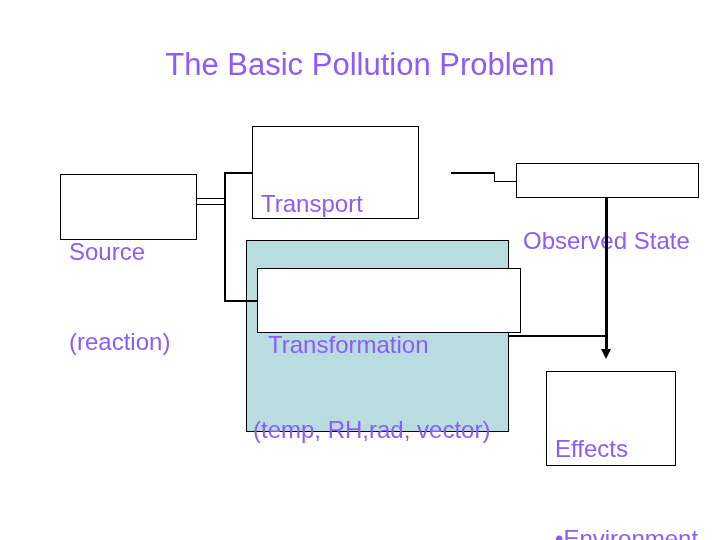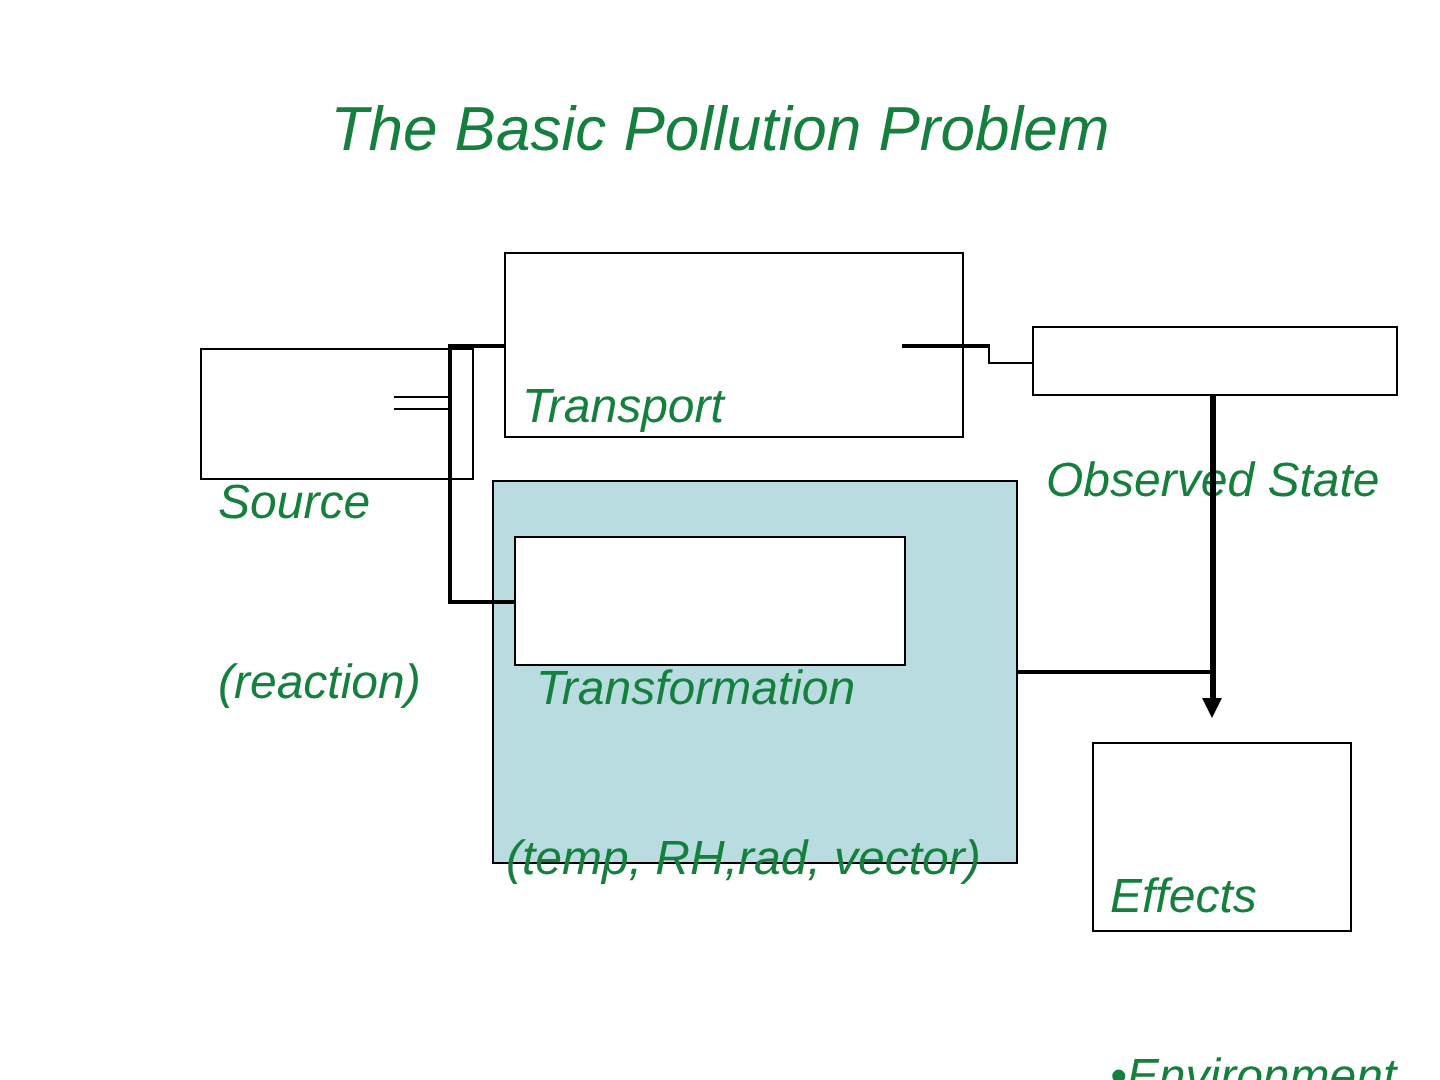--- a/index.html
+++ b/index.html
@@ -2,23 +2,22 @@
 <html><head>
 <meta charset="utf-8">
 <style>
   html, body { margin: 0; padding: 0; background: #fff; }
   .slide {
     position: relative;
     width: 720px;
     height: 540px;
     background: #ffffff;
     font-family: "Liberation Sans", sans-serif;
-    color: #15803d;
+    color: #8b5cf6;
     overflow: hidden;
-    font-style: italic;
   }
   .title {
     position: absolute;
     left: 0;
     right: 0;
     top: 47px;
     text-align: center;
     font-size: 31px;
     line-height: 36px;
     font-weight: 400;
@@ -26,25 +25,25 @@
   }
   .box {
     position: absolute;
     box-sizing: border-box;
     border: 1.4px solid #000;
     background: #ffffff;
     font-size: 24px;
     line-height: 30px;
     white-space: pre;
   }
-  .box-source        { left: 60px;  top: 174px; width: 137px; height: 66px; padding: 2px 0 0 8px; margin-left: 40px; }
-  .box-transport     { left: 252px; top: 126px; width: 230px; height: 93px; padding: 2px 0 0 8px; }
+  .box-source        { left: 60px;  top: 174px; width: 137px; height: 66px; padding: 2px 0 0 8px; }
+  .box-transport     { left: 252px; top: 126px; width: 167px; height: 93px; padding: 2px 0 0 8px; }
   .box-observed      { left: 516px; top: 163px; width: 183px; height: 35px; padding: 2px 0 0 6px; }
   .box-environment   { left: 246px; top: 240px; width: 263px; height: 192px; background: #b9dce1; }
-  .box-transformation{ left: 257px; top: 268px; width: 196px; height: 65px; padding: 1px 0 12px 10px; }
+  .box-transformation{ left: 257px; top: 268px; width: 264px; height: 65px; padding: 1px 0 12px 10px; }
   .box-effects       { left: 546px; top: 371px; width: 130px; height: 95px; padding: 2px 0 0 8px; }
   .env-text {
     position: absolute;
     left: 253px;
     top: 355px;
     font-size: 24px;
     line-height: 30px;
     white-space: pre;
   }
   .line { position: absolute; background: #000; }

